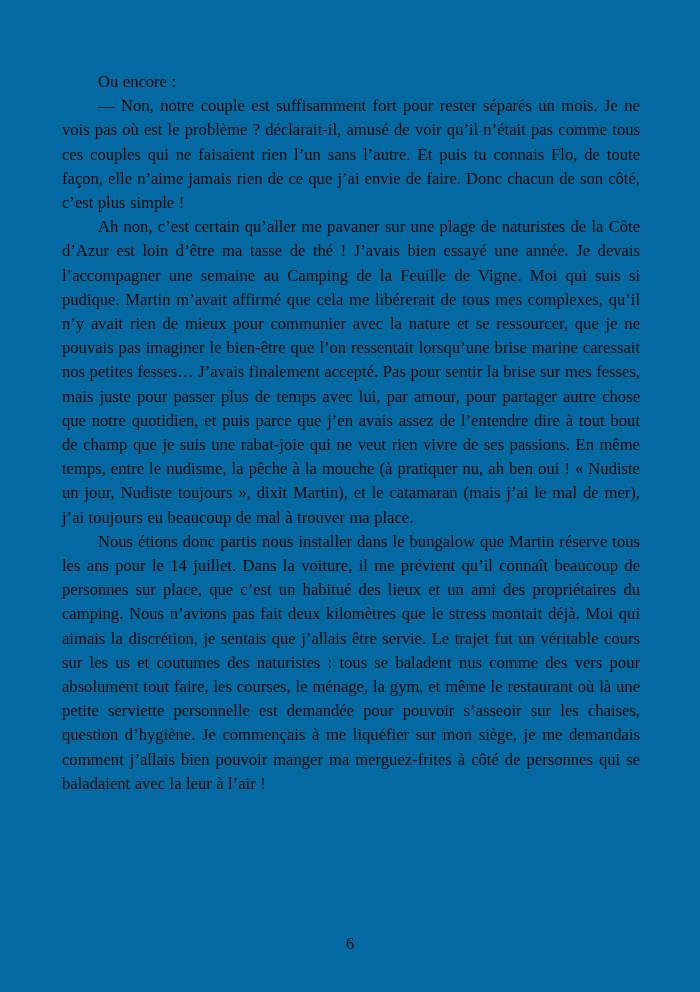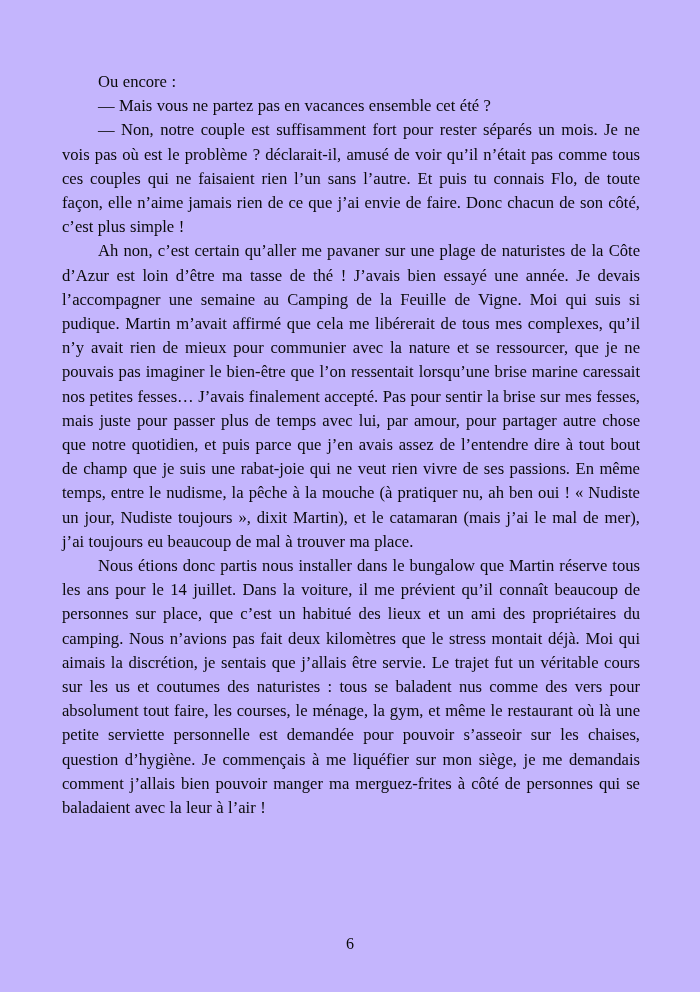--- a/index.html
+++ b/index.html
@@ -4,21 +4,21 @@
 <style>
   html, body {
     margin: 0;
     padding: 0;
     background: #ffffff;
   }
   .page {
     position: relative;
     width: 700px;
     height: 992px;
-    background: #c4b5fd;
+    background: #0369a1;
     box-sizing: border-box;
     padding: 70px 60px 0 62px;
     overflow: hidden;
     font-family: "Liberation Serif", "DejaVu Serif", serif;
     color: #0a0a0a;
   }
   .text-block p {
     margin: 0;
     font-size: 16.6px;
     line-height: 24.2px;
@@ -36,19 +36,18 @@
     line-height: 20px;
     color: #0a0a0a;
   }
 </style>
 </head>
 <body>
 
 <div class="page">
   <div class="text-block">
     <p>Ou encore&nbsp;:</p>
-    <p>—&nbsp;Mais vous ne partez pas en vacances ensemble cet été&nbsp;?</p>
     <p>—&nbsp;Non, notre couple est suffisamment fort pour rester séparés un mois. Je ne vois pas où est le problème&nbsp;? déclarait-il, amusé de voir qu’il n’était pas comme tous ces couples qui ne faisaient rien l’un sans l’autre. Et puis tu connais Flo, de toute façon, elle n’aime jamais rien de ce que j’ai envie de faire. Donc chacun de son côté, c’est plus simple&nbsp;!</p>
     <p>Ah non, c’est certain qu’aller me pavaner sur une plage de naturistes de la Côte d’Azur est loin d’être ma tasse de thé&nbsp;! J’avais bien essayé une année. Je devais l’accompagner une semaine au Camping de la Feuille de Vigne. Moi qui suis si pudique. Martin m’avait affirmé que cela me libérerait de tous mes complexes, qu’il n’y avait rien de mieux pour communier avec la nature et se ressourcer, que je ne pouvais pas imaginer le bien-être que l’on ressentait lorsqu’une brise marine caressait nos petites fesses… J’avais finalement accepté. Pas pour sentir la brise sur mes fesses, mais juste pour passer plus de temps avec lui, par amour, pour partager autre chose que notre quotidien, et puis parce que j’en avais assez de l’entendre dire à tout bout de champ que je suis une rabat-joie qui ne veut rien vivre de ses passions. En même temps, entre le nudisme, la pêche à la mouche (à pratiquer nu, ah ben oui&nbsp;! «&nbsp;Nudiste un jour, Nudiste toujours&nbsp;», dixit Martin), et le catamaran (mais j’ai le mal de mer), j’ai toujours eu beaucoup de mal à trouver ma place.</p>
     <p>Nous étions donc partis nous installer dans le bungalow que Martin réserve tous les ans pour le 14 juillet. Dans la voiture, il me prévient qu’il connaît beaucoup de personnes sur place, que c’est un habitué des lieux et un ami des propriétaires du camping. Nous n’avions pas fait deux kilomètres que le stress montait déjà. Moi qui aimais la discrétion, je sentais que j’allais être servie. Le trajet fut un véritable cours sur les us et coutumes des naturistes&nbsp;: tous se baladent nus comme des vers pour absolument tout faire, les courses, le ménage, la gym, et même le restaurant où là une petite serviette personnelle est demandée pour pouvoir s’asseoir sur les chaises, question d’hygiène. Je commençais à me liquéfier sur mon siège, je me demandais comment j’allais bien pouvoir manger ma merguez-frites à côté de personnes qui se baladaient avec la leur à l’air&nbsp;!</p>
   </div>
   <div class="page-number">6</div>
 </div>
 
 </body></html>

